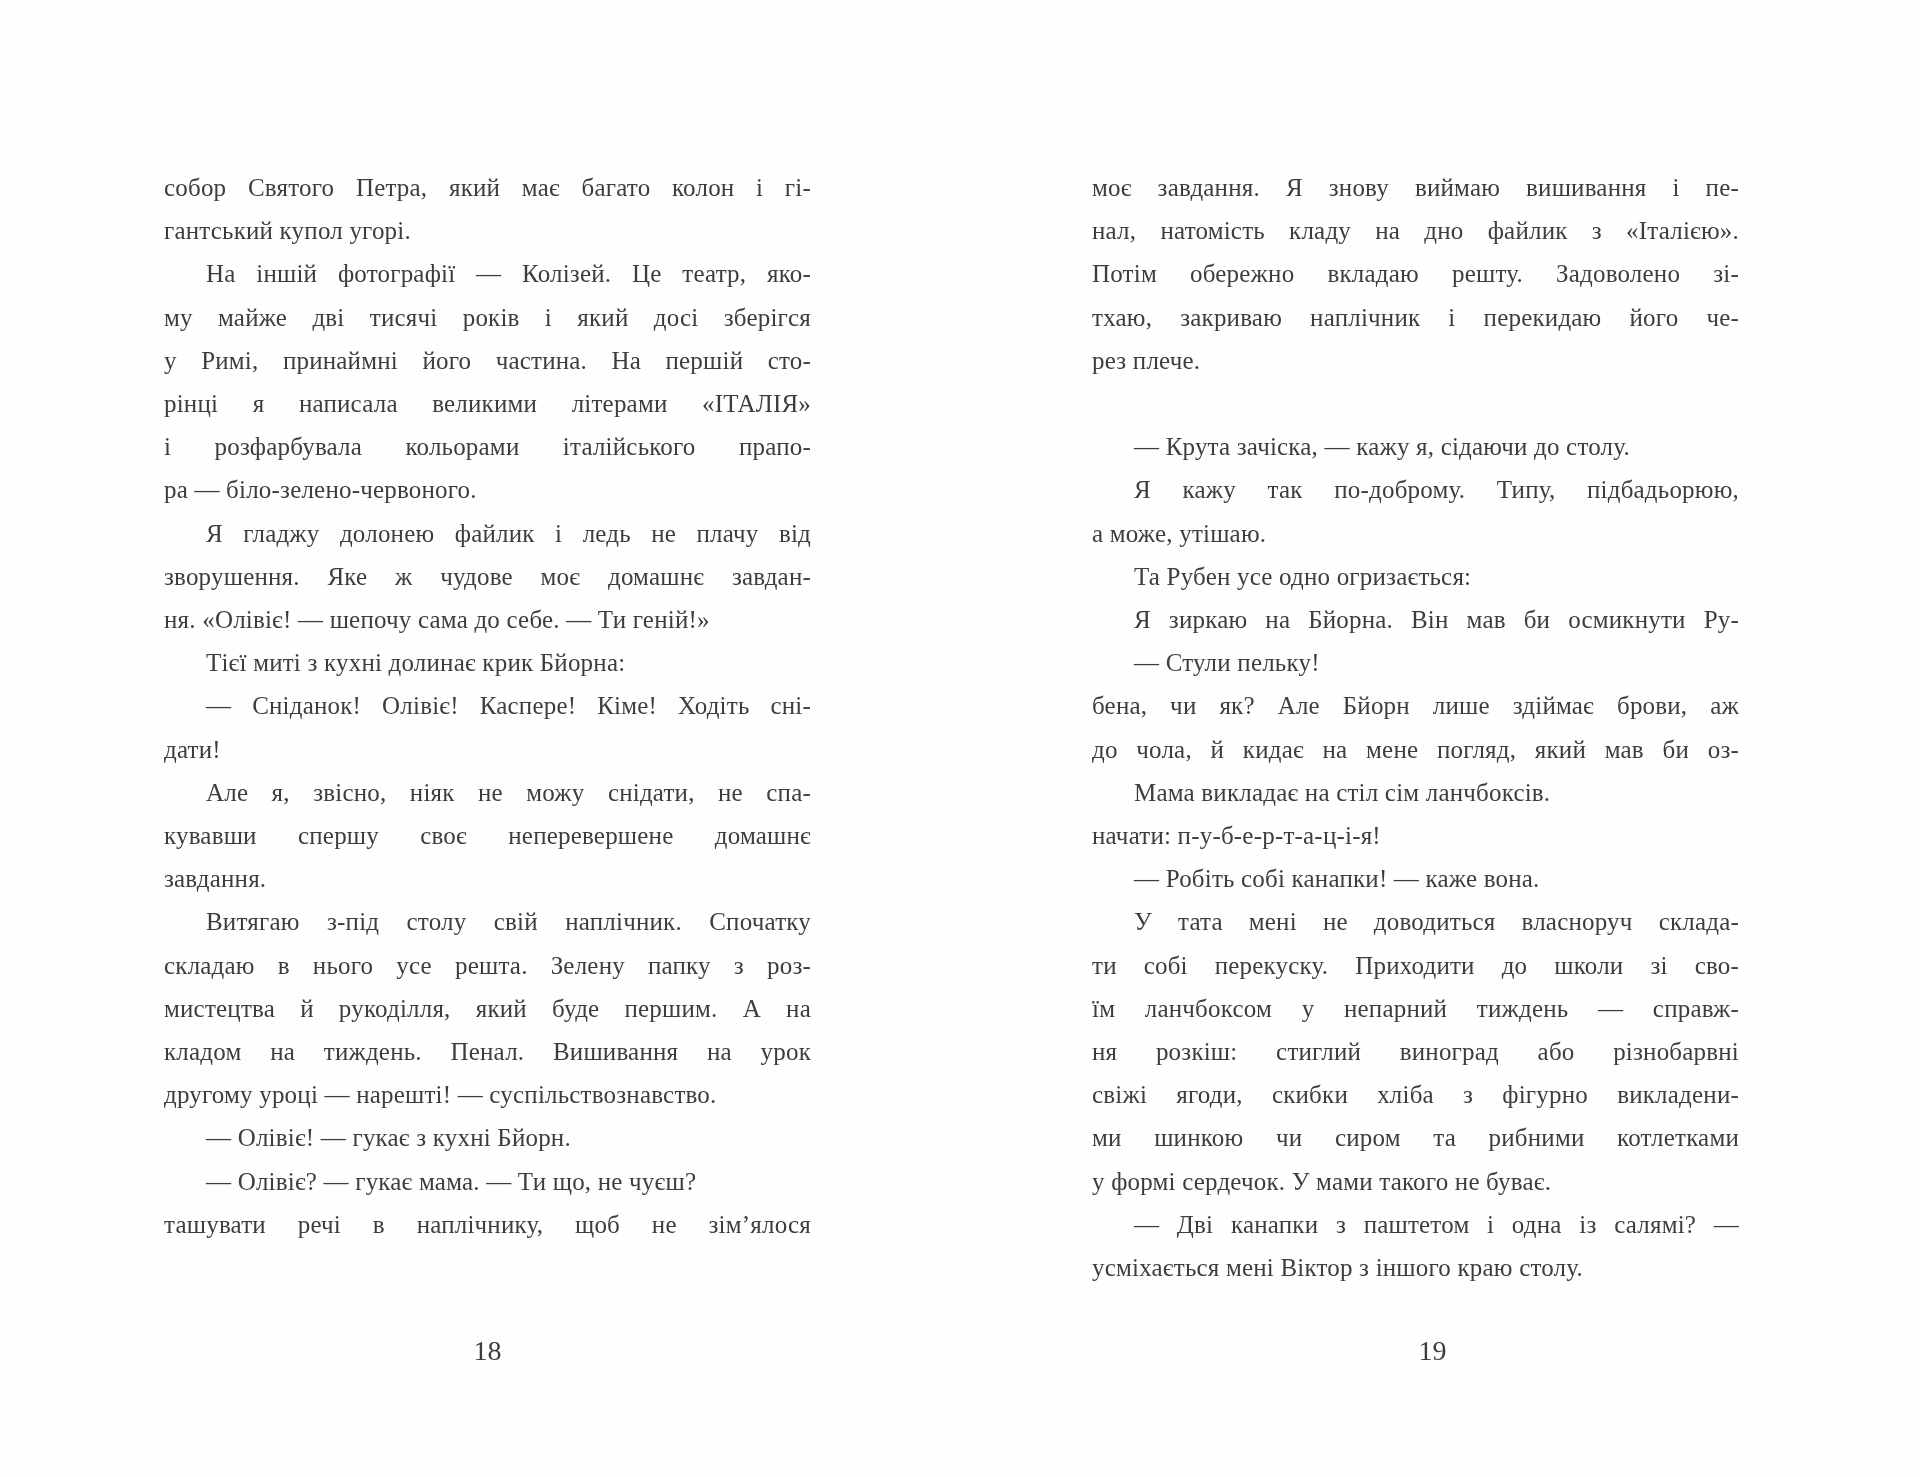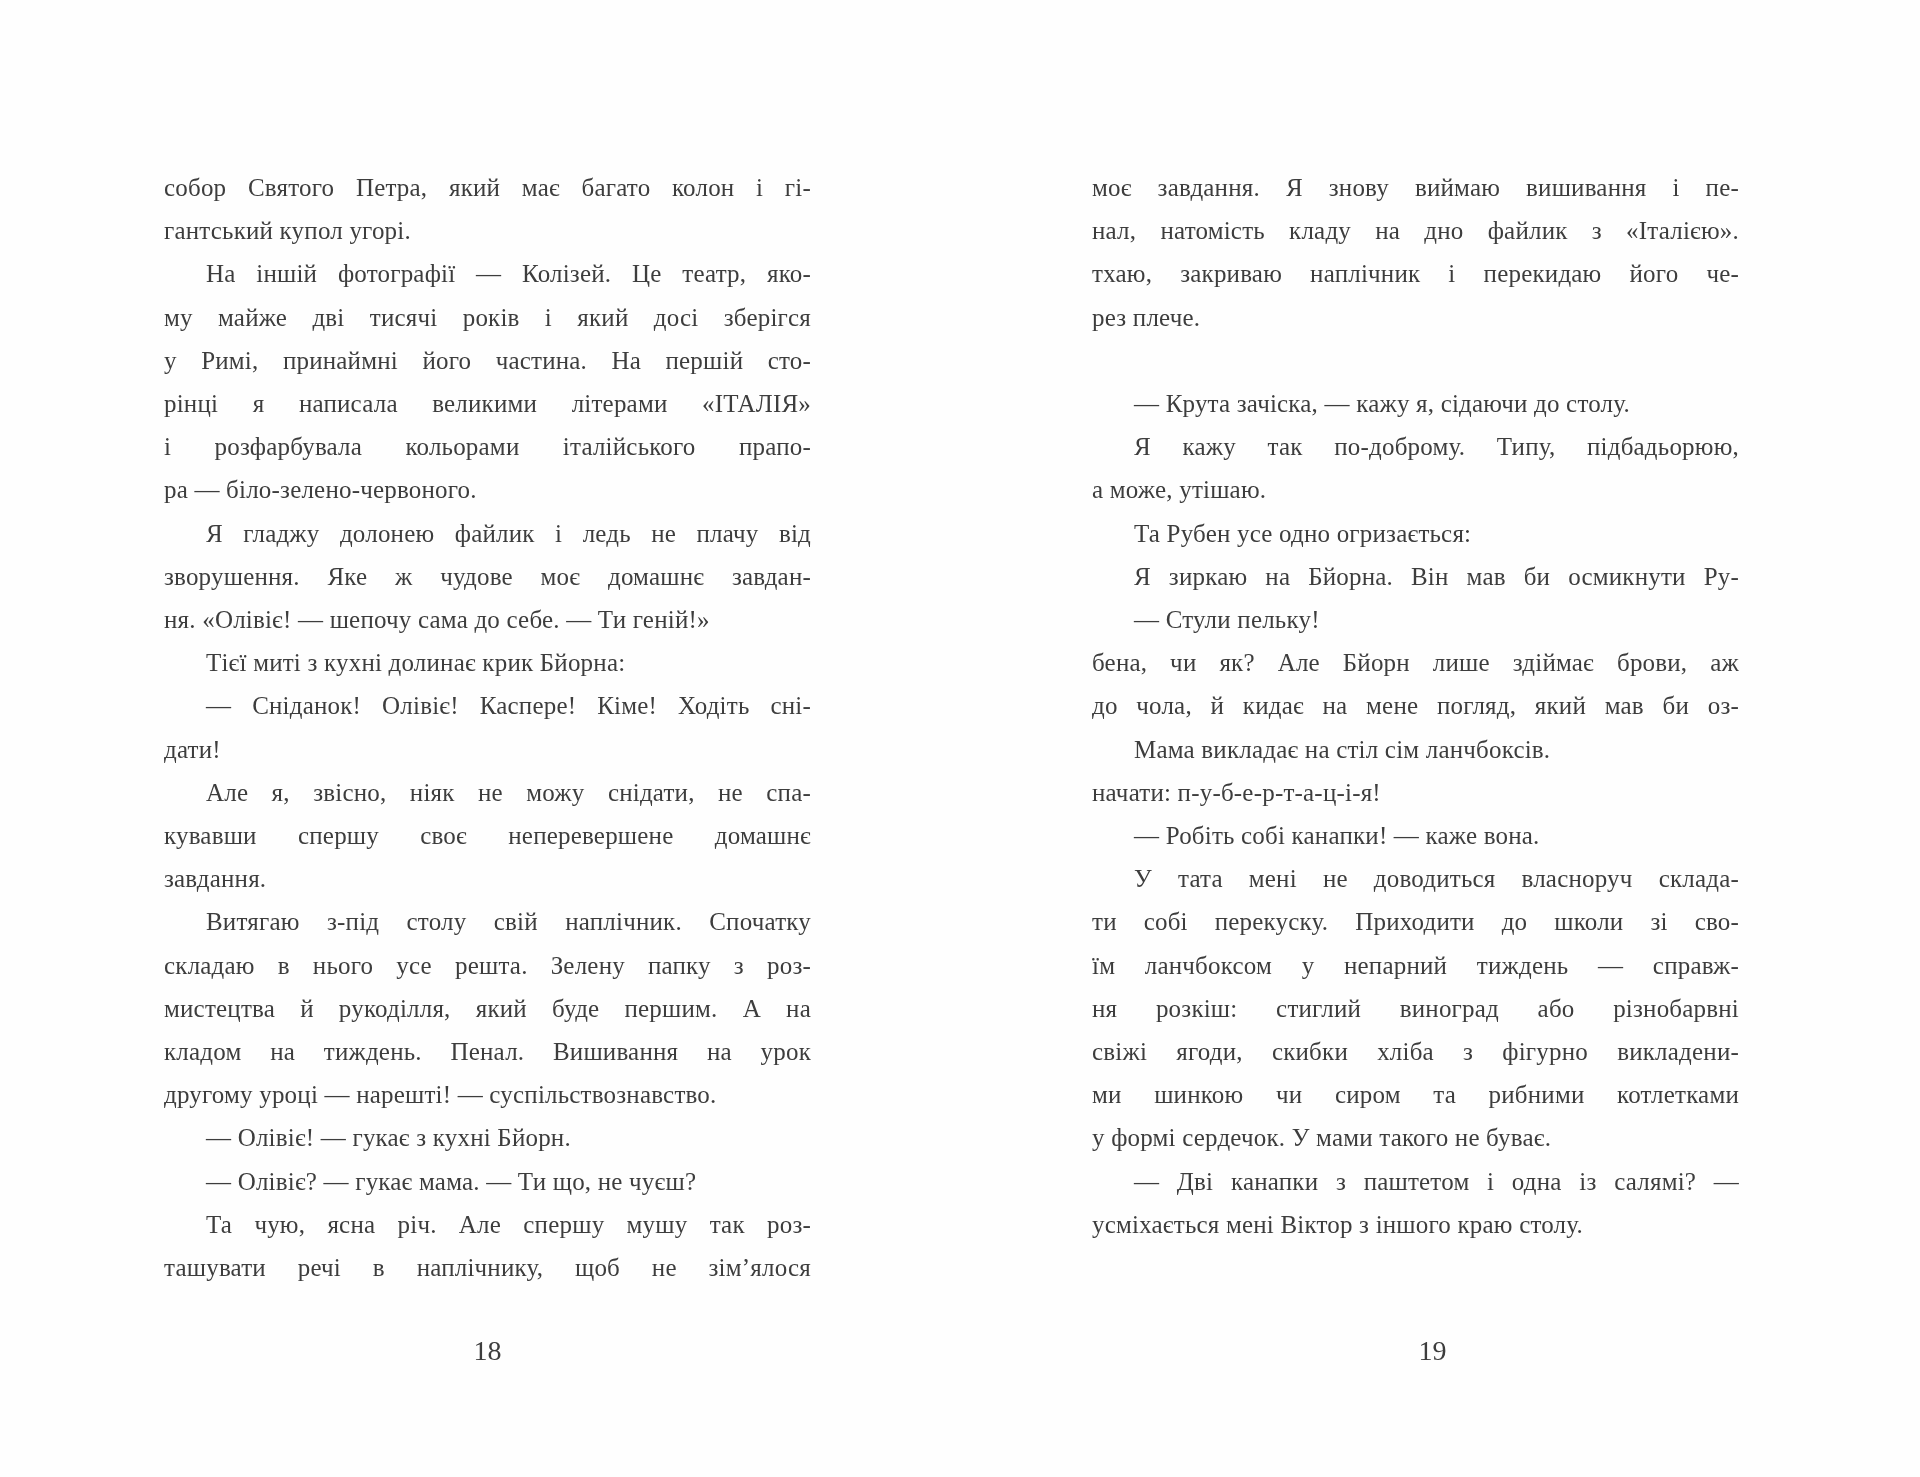--- a/index.html
+++ b/index.html
@@ -91,30 +91,30 @@
       <div class="ln ind">Але я, звісно, ніяк не можу снідати, не спа-</div>
       <div class="ln">кувавши спершу своє неперевершене домашнє</div>
       <div class="ln fin">завдання.</div>
       <div class="ln ind">Витягаю з-під столу свій наплічник. Спочатку</div>
       <div class="ln">складаю в нього усе решта. Зелену папку з роз-</div>
       <div class="ln">мистецтва й рукоділля, який буде першим. А на</div>
       <div class="ln">кладом на тиждень. Пенал. Вишивання на урок</div>
       <div class="ln fin">другому уроці — нарешті! — суспільствознавство.</div>
       <div class="ln ind fin">— Олівіє! — гукає з кухні Бйорн.</div>
       <div class="ln ind fin">— Олівіє? — гукає мама. — Ти що, не чуєш?</div>
-      <div class="ln ind">Та чую, ясна річ. Але спершу мушу так роз-</div>
       <div class="ln">ташувати речі в наплічнику, щоб не зім’ялося</div>
     </div>
     <div class="pagenum">18</div>
   </div>
 
   <div class="page right">
     <div class="text-col">
       <div class="ln">моє завдання. Я знову виймаю вишивання і пе-</div>
       <div class="ln">нал, натомість кладу на дно файлик з «Італією».</div>
+      <div class="ln">Потім обережно вкладаю решту. Задоволено зі-</div>
       <div class="ln">тхаю, закриваю наплічник і перекидаю його че-</div>
       <div class="ln fin">рез плече.</div>
       <div class="ln blank"></div>
       <div class="ln ind fin">— Крута зачіска, — кажу я, сідаючи до столу.</div>
       <div class="ln ind">Я кажу так по-доброму. Типу, підбадьорюю,</div>
       <div class="ln fin">а може, утішаю.</div>
       <div class="ln ind fin">Та Рубен усе одно огризається:</div>
       <div class="ln ind">Я зиркаю на Бйорна. Він мав би осмикнути Ру-</div>
       <div class="ln ind fin">— Стули пельку!</div>
       <div class="ln">бена, чи як? Але Бйорн лише здіймає брови, аж</div>

